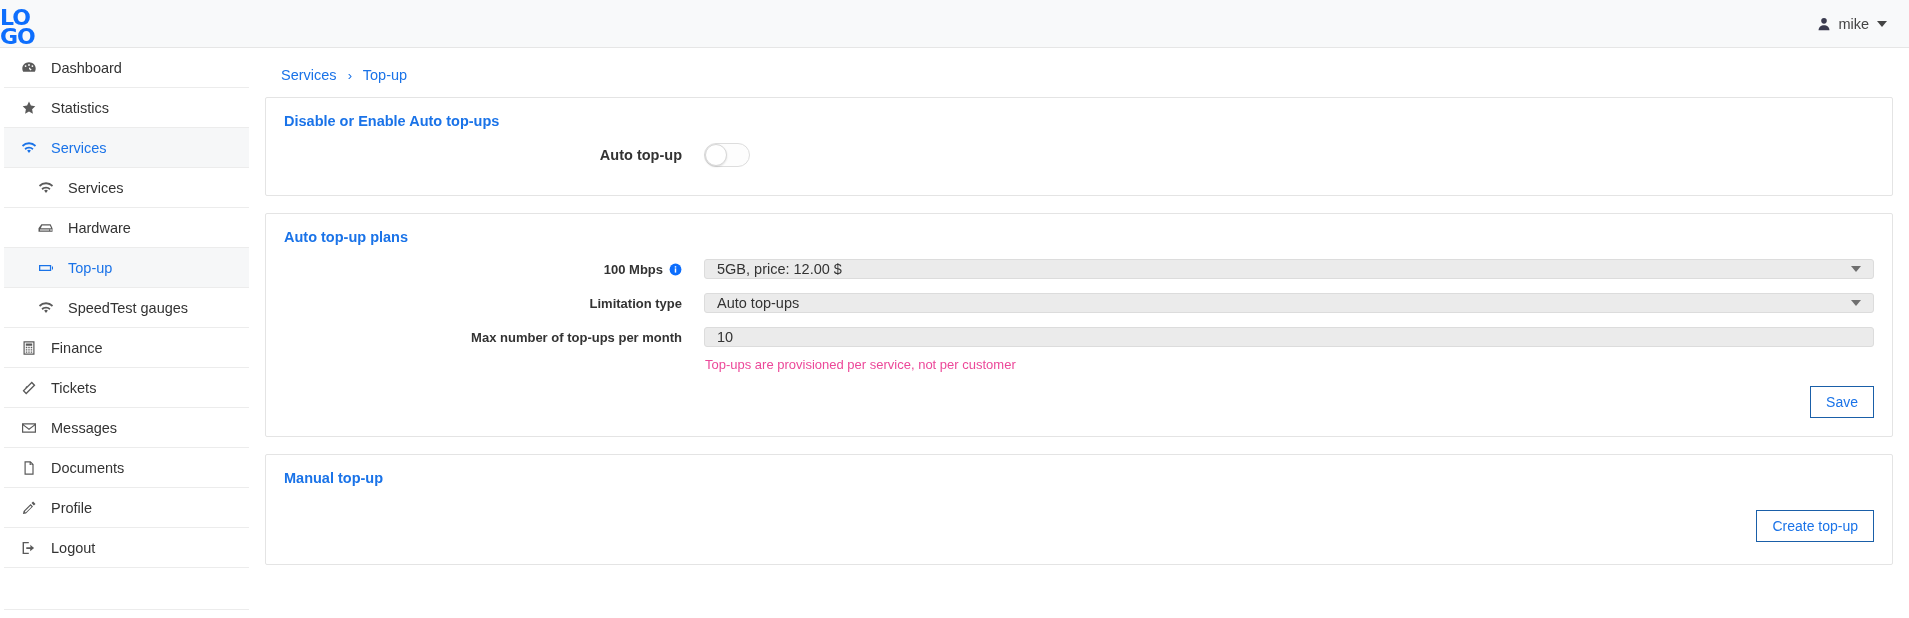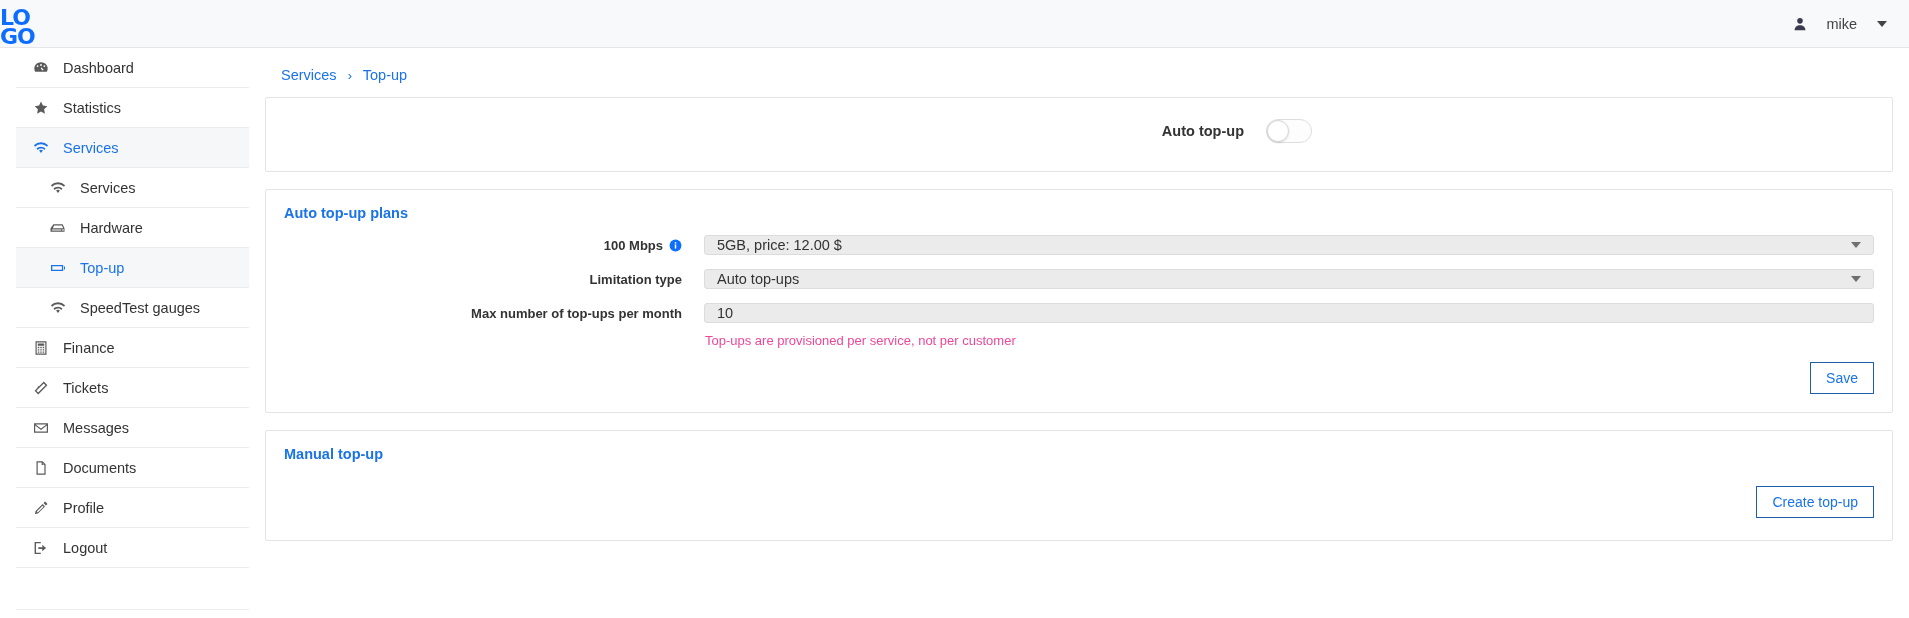--- a/index.html
+++ b/index.html
@@ -30,36 +30,36 @@
     font-size: 22px;
     line-height: 19px;
     letter-spacing: -1px;
     color: #0d6efd;
     text-align: left;
   }
   .logo span { display: block; }
 
   .user-menu {
     margin-left: auto; margin-right: 22px;
-    display: flex; align-items: center; gap: 19px;
+    display: flex; align-items: center; gap: 7px;
     font-size: 14.5px; color: #444;
     cursor: pointer;
   }
   .user-icon { display: inline-flex; }
   .caret-down {
     width: 0; height: 0;
     border-left: 5px solid transparent;
     border-right: 5px solid transparent;
     border-top: 6px solid #444;
     margin-left: 1px;
   }
 
   
   .sidebar {
-    position: absolute; top: 48px; left: 16px;
+    position: absolute; top: 48px; left: 4px;
     width: 296px; height: 570px;
     background: #ffffff;
     border-right: 1px solid #e3e3e3;
     overflow: hidden;
   }
   .nav-item {
     position: relative;
     height: 40px;
     display: flex; align-items: center;
     padding-left: 17px;
@@ -180,21 +180,21 @@
     color: #1a73e8;
     font-size: 14px;
     padding: 7px 15px;
     border-radius: 0;
     cursor: pointer;
   }
   .row-right { display: flex; justify-content: flex-end; margin-top: 14px; }
   .row-center { display: flex; justify-content: flex-end; margin-top: 24px; margin-bottom: 4px; }
 
   
-  .toggle-row { display: flex; align-items: center; margin-top: 6px; margin-bottom: 10px; justify-content: center; }
+  .toggle-row { display: flex; align-items: center; margin-top: 6px; margin-bottom: 10px; }
   .toggle-label {
     width: 420px; min-width: 420px;
     text-align: right; padding-right: 22px;
     font-weight: bold; font-size: 14.5px; color: #333;
   }
   .toggle {
     width: 46px; height: 24px;
     border: 1px solid #dddddd;
     background: #fdfdfd;
     border-radius: 12px;
@@ -361,20 +361,21 @@
 
 <div class="main">
 
   <div class="breadcrumb">
     <a>Services</a>
     <span class="sep">›</span>
     <a>Top-up</a>
   </div>
 
   <div class="card">
+    <div class="card-title">Disable or Enable Auto top-ups</div>
     <div class="toggle-row">
       <div class="toggle-label">Auto top-up</div>
       <div class="toggle">
         <span class="knob"></span>
       </div>
     </div>
   </div>
 
   <div class="card">
     <div class="card-title">Auto top-up plans</div>

